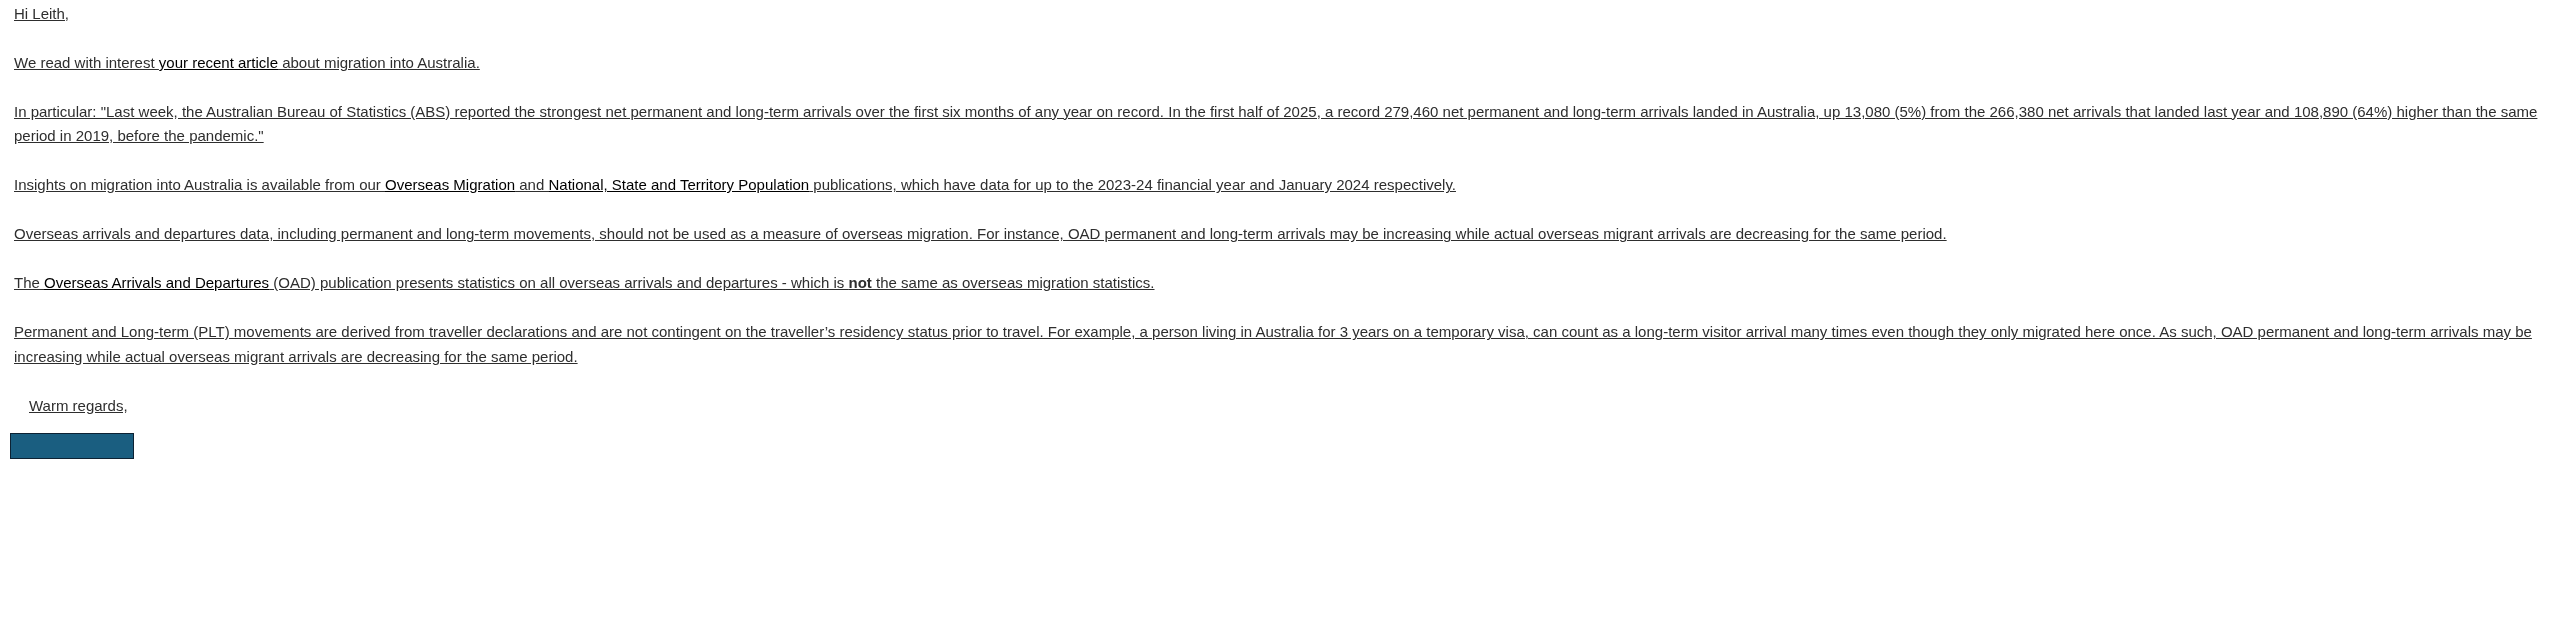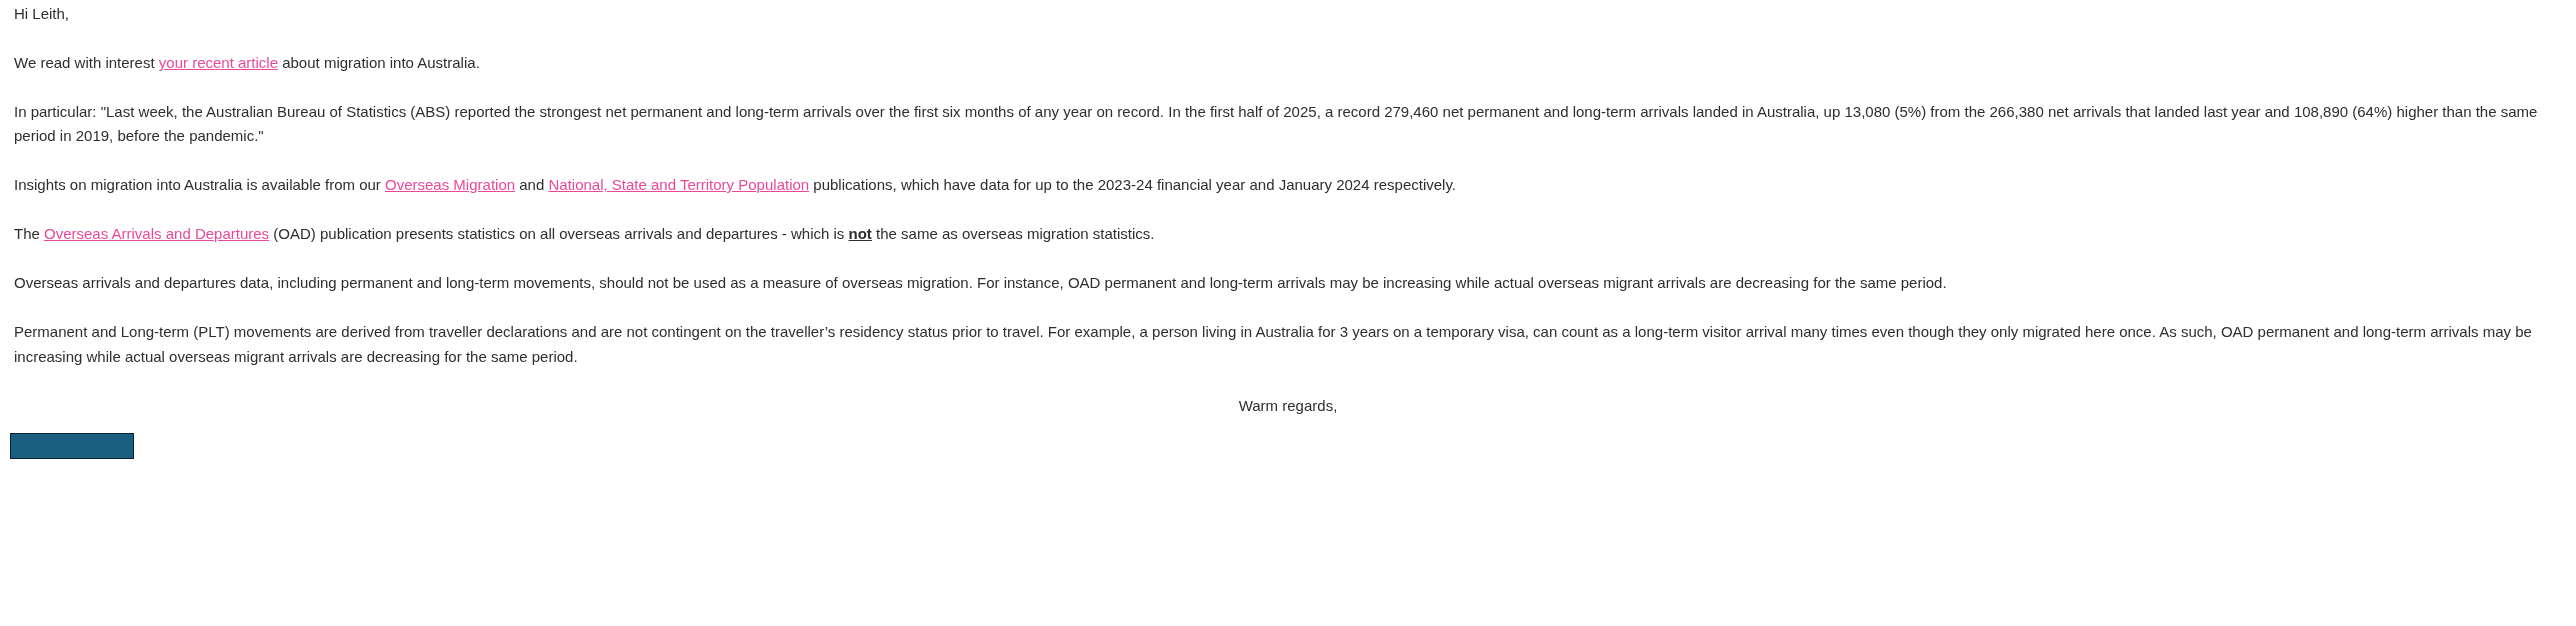--- a/index.html
+++ b/index.html
@@ -13,30 +13,30 @@
       overflow: hidden;
       font-family: "Liberation Sans", sans-serif;
       font-size: 15px;
       line-height: 24.5px;
       color: #2e2e2e;
     }
     .email {
       padding: 1.9px 14px 0 14px;
       box-sizing: border-box;
       width: 2576px;
+      text-decoration: underline;
     }
     .email p {
       margin: 0 0 24.5px 0;
     }
     .email p.tight {
       margin: 15px;
-      text-align: center;
     }
     a {
-      color: #ec4899;
+      color: #000000;
       text-decoration: underline;
     }
     .emph {
       font-weight: bold;
       text-decoration: underline;
     }
     .redaction {
       display: block;
       width: 124px;
       height: 25.5px;
@@ -52,23 +52,23 @@
 <div class="email">
   <p>Hi Leith,</p>
 
   <p><span>We read with interest </span><a>your recent article</a><span> about migration into Australia.</span></p>
 
   <p>In particular: "Last week, the Australian Bureau of Statistics (ABS) reported the strongest net permanent and long-term arrivals over the first six months of any year on record. In the first half of 2025, a record 279,460 net permanent and long-term arrivals landed in Australia, up 13,080 (5%) from the 266,380 net arrivals that landed last year and 108,890 (64%) higher than the same period in 2019, before the pandemic."</p>
 
 
   <p><span>Insights on migration into Australia is available from our </span><a>Overseas Migration</a><span> and </span><a>National, State and Territory Population</a><span> publications, which have data for up to the 2023-24 financial year and January 2024 respectively.</span></p>
 
+  <p>Overseas arrivals and departures data, including permanent and long-term movements, should not be used as a measure of overseas migration.  For instance, OAD permanent and long-term arrivals may be increasing while actual overseas migrant arrivals are decreasing for the same period.</p>
+
   <p><span>The </span><a>Overseas Arrivals and Departures</a><span> (OAD) publication presents statistics on all overseas arrivals and departures - which is </span><span class="emph">not</span><span> the same as overseas migration statistics.</span></p>
-
-  <p>Overseas arrivals and departures data, including permanent and long-term movements, should not be used as a measure of overseas migration.  For instance, OAD permanent and long-term arrivals may be increasing while actual overseas migrant arrivals are decreasing for the same period.</p>
 
   <p>Permanent and Long-term (PLT) movements are derived from traveller declarations and are not contingent on the traveller’s residency status prior to travel. For example, a person living in Australia for 3 years on a temporary visa, can count as a long-term visitor arrival many times even though they only migrated here once. As such, OAD permanent and long-term arrivals may be increasing while actual overseas migrant arrivals are decreasing for the same period.</p>
 
 
 
   <p class="tight">Warm regards,</p>
   <span class="redaction"></span>
 </div>
 
 

